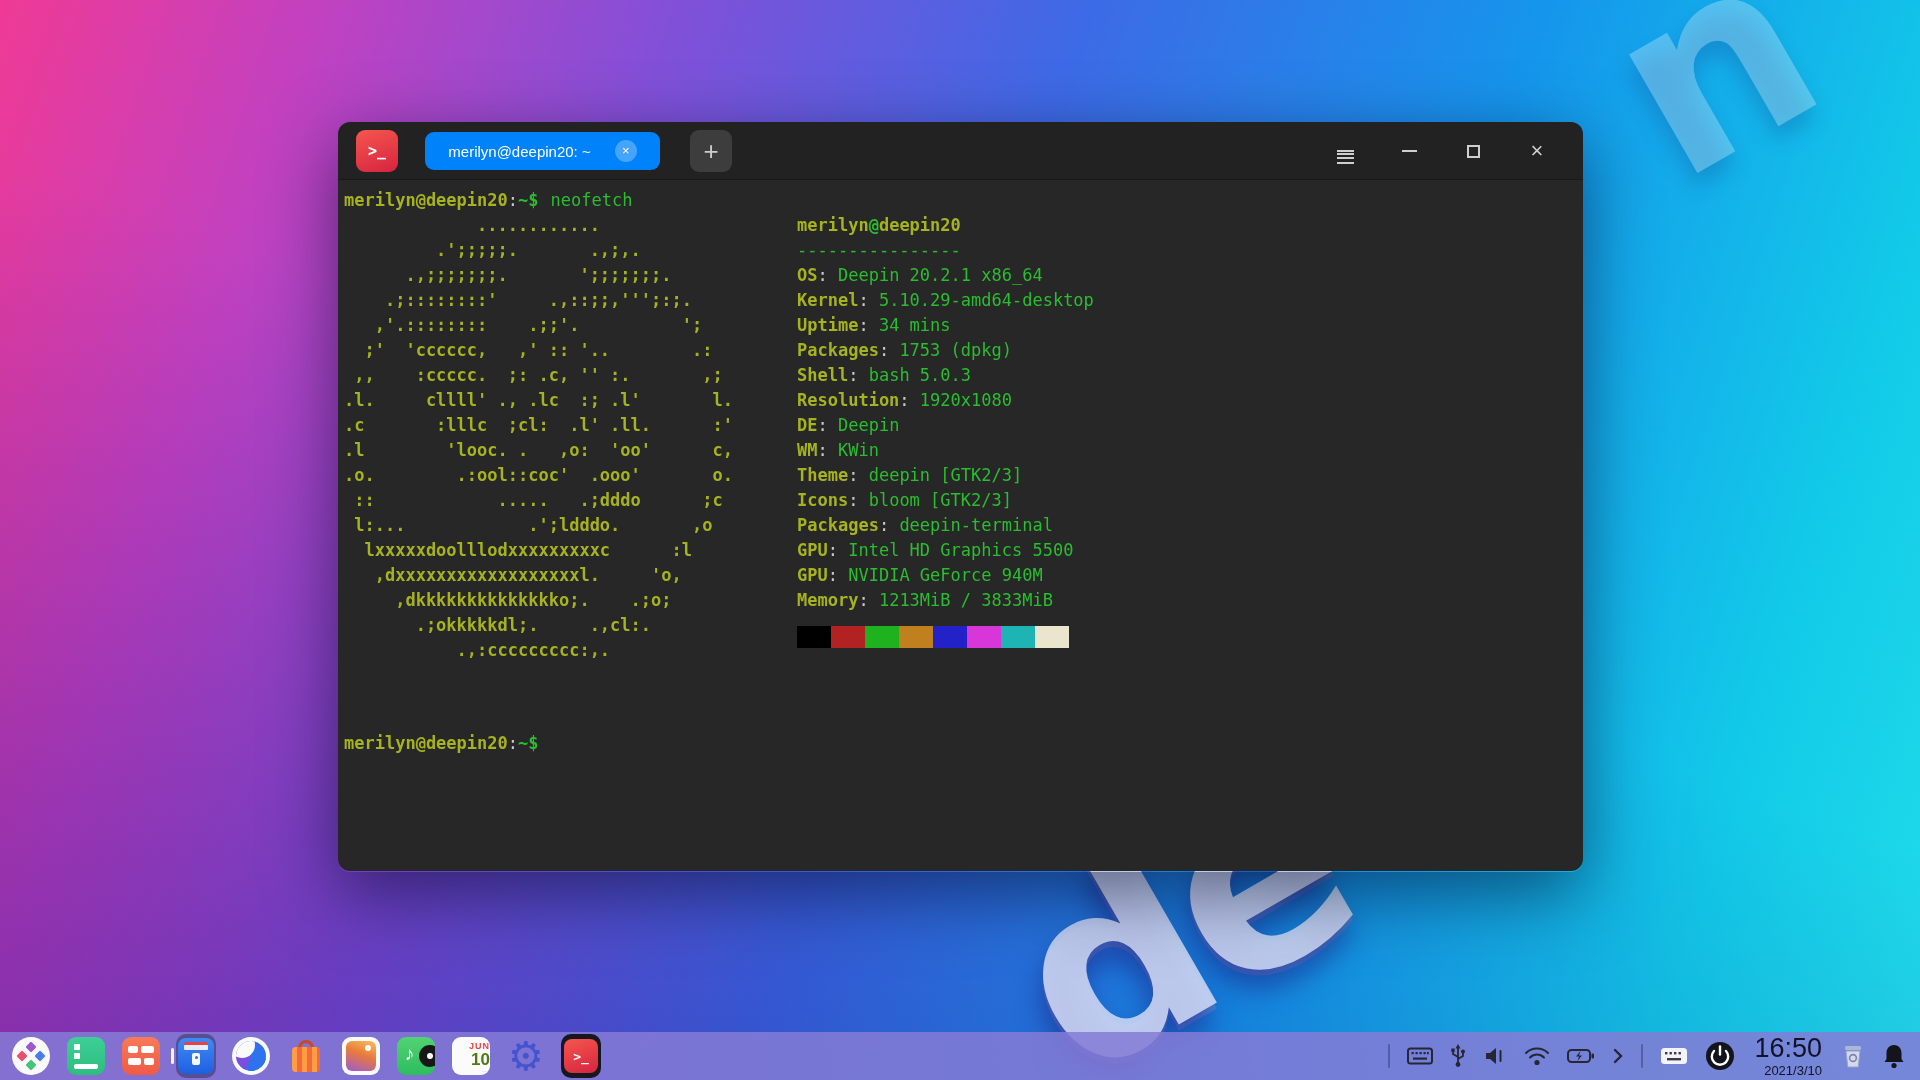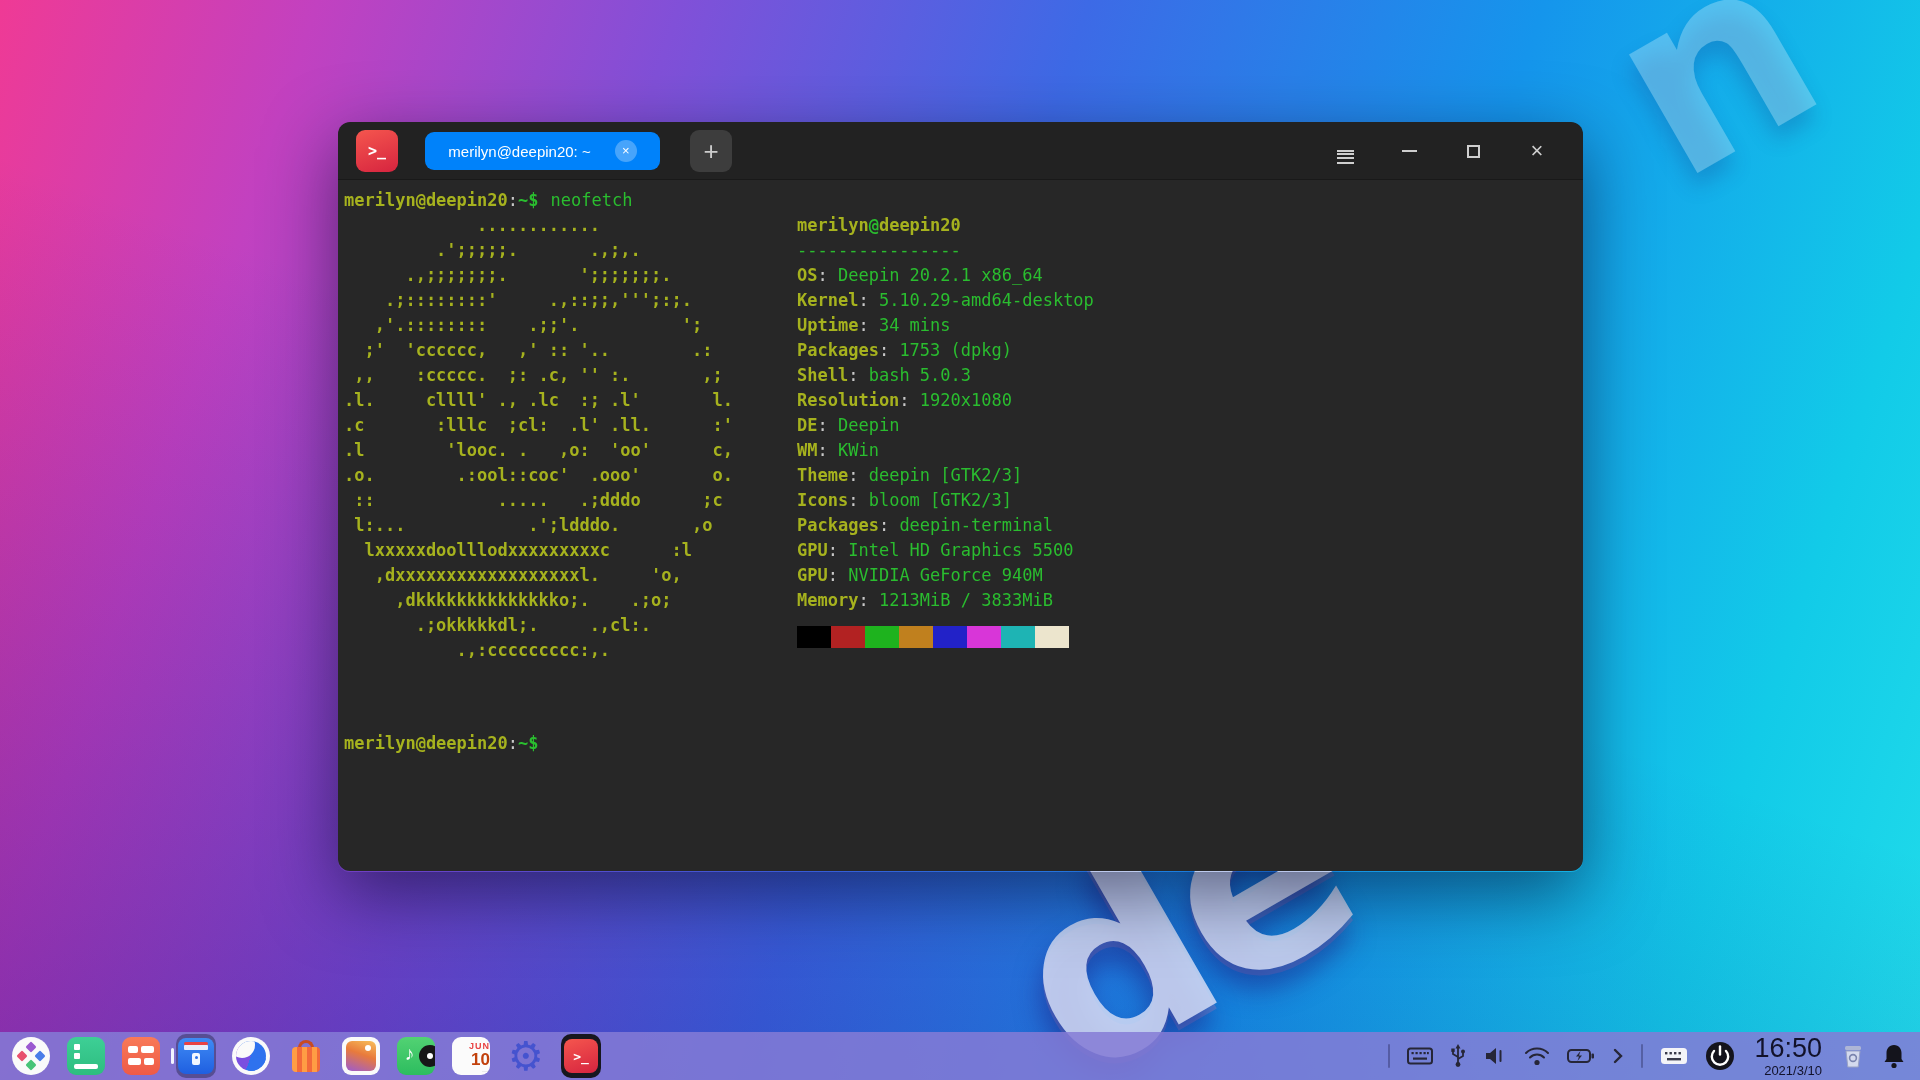--- a/index.html
+++ b/index.html
@@ -110,21 +110,21 @@
     background:linear-gradient(200deg,#f8c05a 0%,#e87a3c 45%,#9c5bd0 100%); }
   .ic-photo .sun { position:absolute; right:9px; top:8px; width:6px; height:6px; border-radius:50%; background:#fff; }
   
   .ic-music { background:linear-gradient(180deg,#52d273,#2dbd5f); overflow:hidden; }
   .ic-music .vinyl { position:absolute; right:-6px; top:8px; width:22px; height:22px; border-radius:50%; background:#171717; }
   .ic-music .vinyl:after { content:""; position:absolute; left:8px; top:8px; width:6px; height:6px; border-radius:50%; background:#fff; }
   .ic-music .note { position:absolute; left:8px; top:6px; color:#fff; font-size:19px; z-index:2; }
   
   .ic-cal { background:#fbfbfb; text-align:right; }
   .ic-cal .mon { color:#e84343; font-size:9px; font-weight:bold; letter-spacing:1px; margin-top:4px; }
-  .ic-cal .day { color:#c2410c; font-size:17px; font-weight:bold; line-height:17px;padding-left:16px; }
+  .ic-cal .day { color:#4d7c0f; font-size:17px; font-weight:bold; line-height:17px;padding-left:16px; }
   .ic-cal .sub { color:#999; font-size:6px; }
   
   .ic-gear { color:#4553cf; font-size:40px; line-height:40px; font-family:"DejaVu Sans",sans-serif; }
   
   .ic-term { width:34px; height:34px; border-radius:8px; background:linear-gradient(160deg,#f5564e,#d6243f);
     color:#fff; font-family:"DejaVu Sans Mono",monospace; font-weight:bold; font-size:13px;
     display:flex; align-items:center; justify-content:center; z-index:2; }
 
   
   .dock-tray { margin-left:auto; display:flex; align-items:center; gap:17px; padding-right:14px; }

